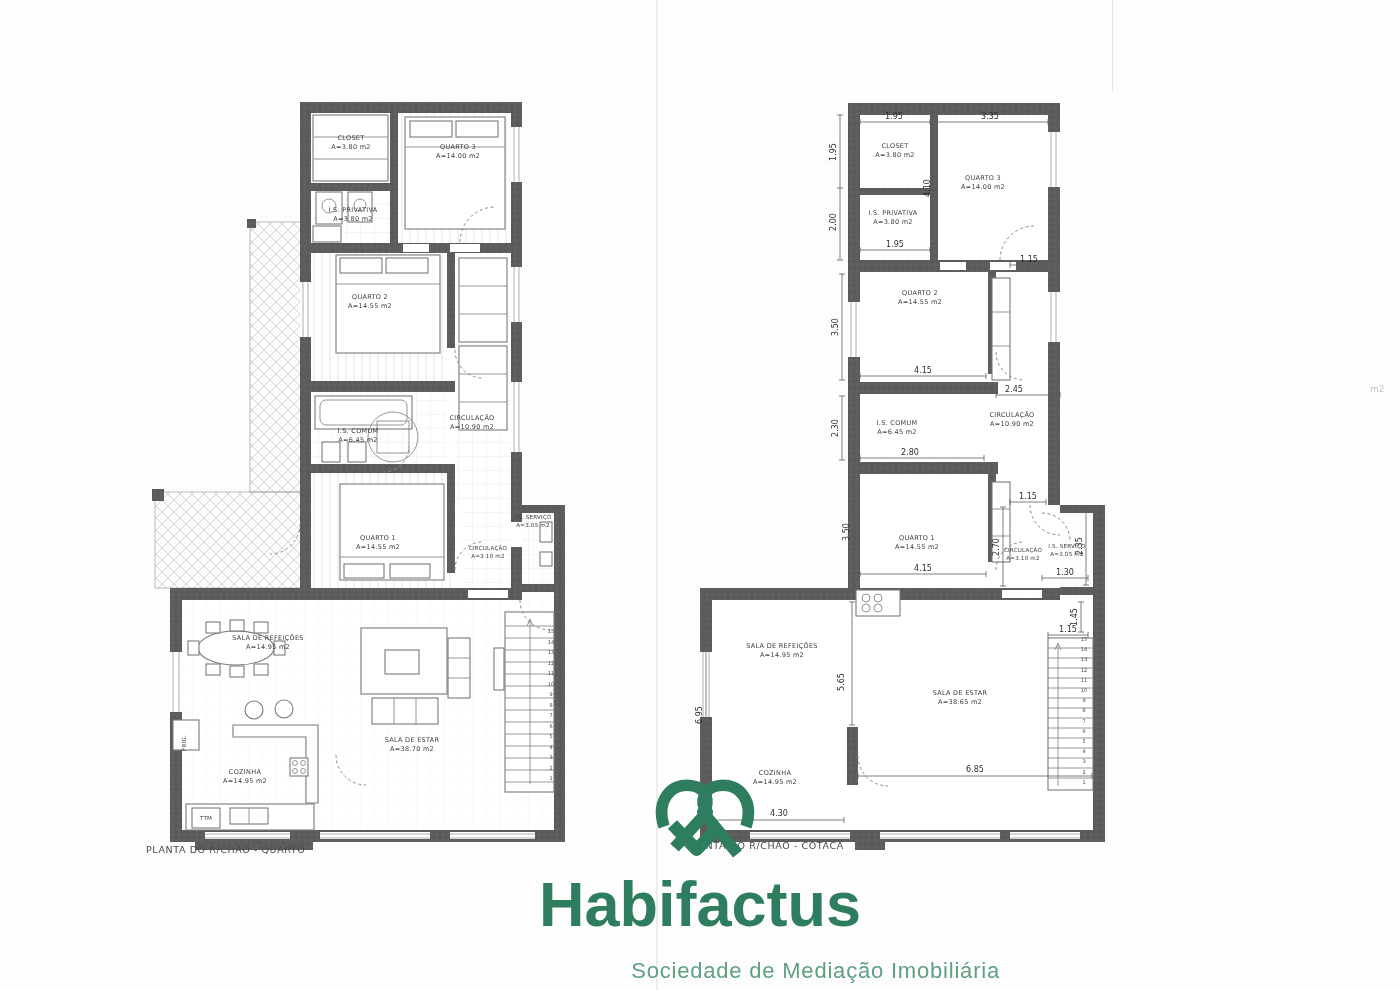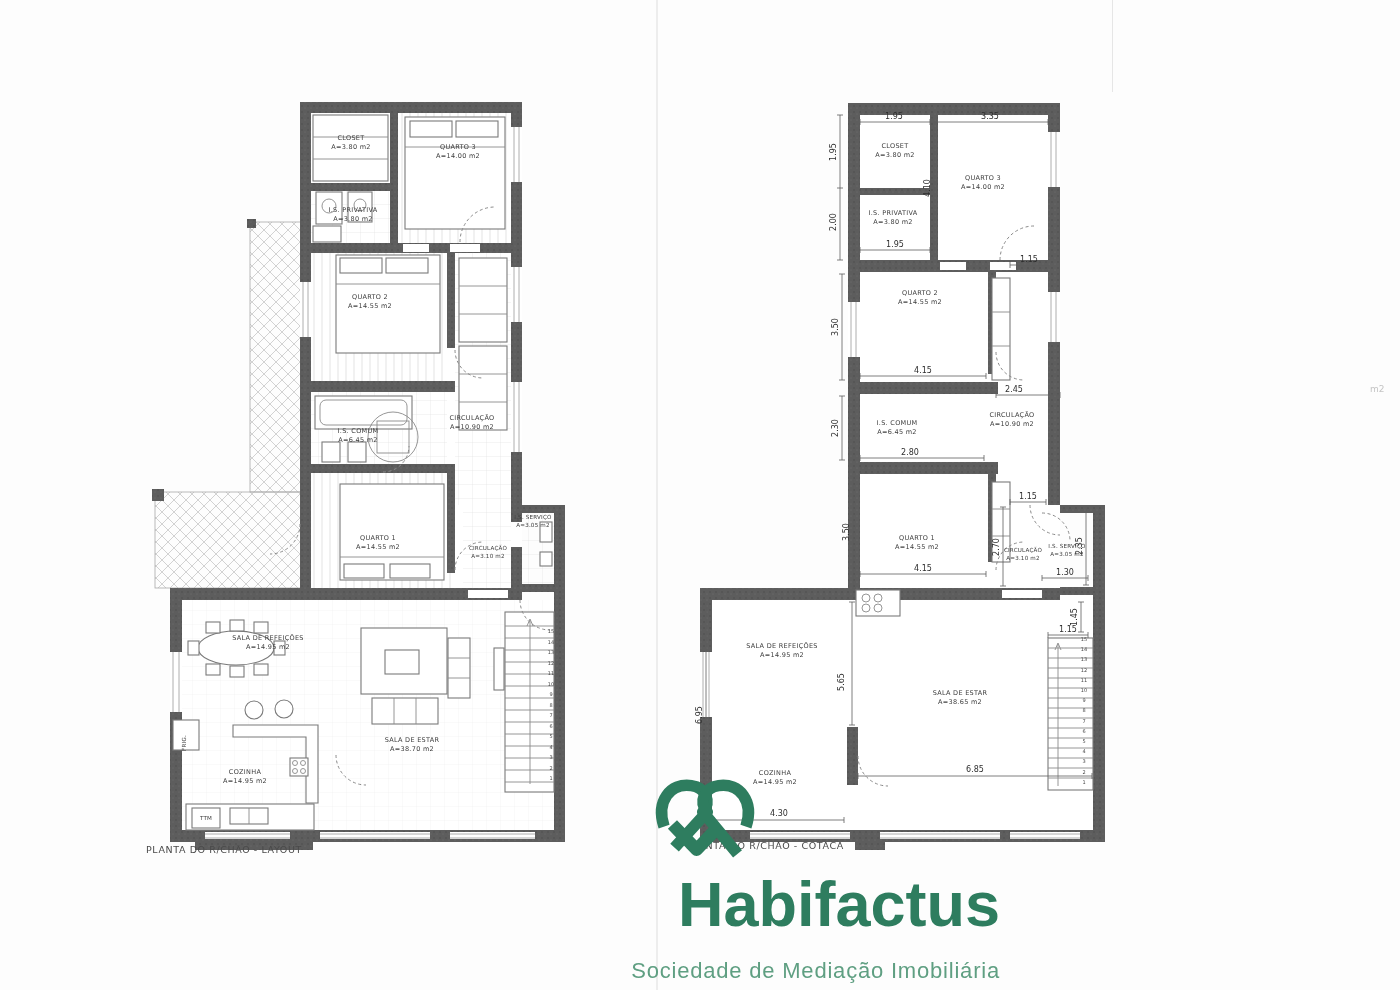--- a/index.html
+++ b/index.html
@@ -26,21 +26,21 @@
   .dim{font-size:8px;fill:#2e2e2e;text-anchor:middle;}
   .dl{stroke:#5e5e5e;stroke-width:.8;fill:none;}
   .cap{position:absolute;font-size:9.5px;color:#4a4a4a;letter-spacing:.6px;}
   .cap-left{left:146px;top:844px;}
   .cap-right{left:686px;top:840px;}
   .stairnums{position:absolute;display:flex;flex-direction:column;justify-content:space-between;
              width:10px;font-size:5px;color:#4a4a4a;text-align:center;line-height:1;}
   .sn-left{left:546px;top:629px;height:152px;}
   .sn-right{left:1079px;top:637px;height:148px;}
   .brand-icon{position:absolute;left:646px;top:772px;z-index:5;}
-  .brand-name{position:absolute;left:400px;top:868px;width:600px;text-align:right;
+  .brand-name{position:absolute;left:400px;top:868px;width:600px;text-align:center;
               font-family:"Liberation Sans",sans-serif;font-weight:bold;font-size:63px;
               color:#2E7D5F;letter-spacing:0;z-index:6;}
   .brand-tagline{position:absolute;left:400px;top:938px;width:600px;text-align:right;
               font-family:"Liberation Sans",sans-serif;font-size:22px;color:#5F9F82;
               letter-spacing:.8px;z-index:6;margin-top:20px;}
 </style>
 </head>
 <body>
 
 <div class="page">
@@ -414,21 +414,21 @@
       <div>8</div>
       <div>7</div>
       <div>6</div>
       <div>5</div>
       <div>4</div>
       <div>3</div>
       <div>2</div>
       <div>1</div>
     </div>
 
-  <div class="cap cap-left">PLANTA DO R/CHÃO - LAYOUT</div>
+  <div class="cap cap-left">PLANTA DO R/CHÃO - QUARTO</div>
   <div class="cap cap-right">PLANTA DO R/CHÃO - COTACA</div>
 
   <svg class="brand-icon" width="118" height="105" viewBox="0 0 110 100">
     <g fill="none" stroke="#2E7D5F" stroke-linejoin="round">
       <path d="M16 52 C8 28 22 10 42 13 C56 15 61 28 53 38 L86 78" stroke-width="11"></path>
       <path d="M94 52 C102 28 88 10 68 13 C54 15 49 28 57 38 L26 72" stroke-width="11"></path>
       <path d="M24 50 L47 74 L68 52" stroke-width="12"></path>
     </g>
   </svg>
   <div class="brand-name">Habifactus</div>

